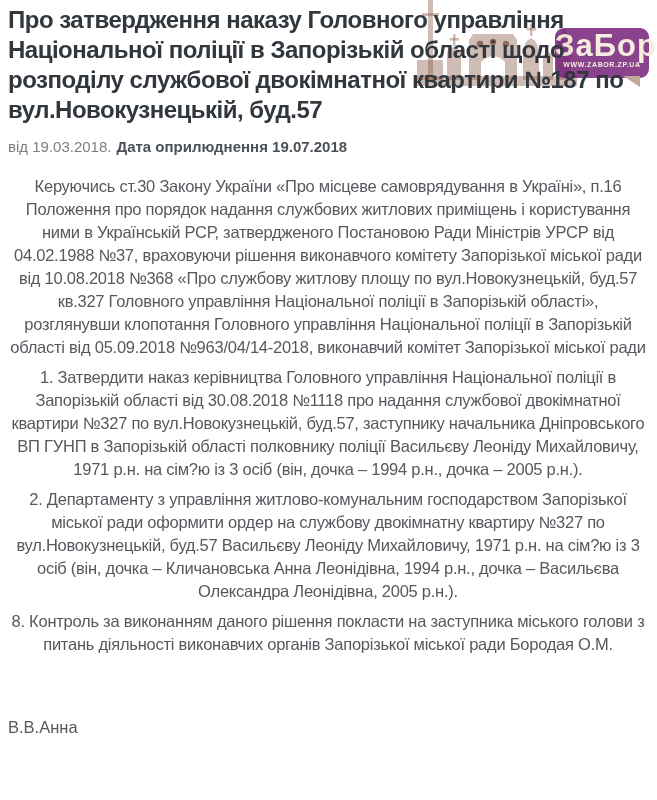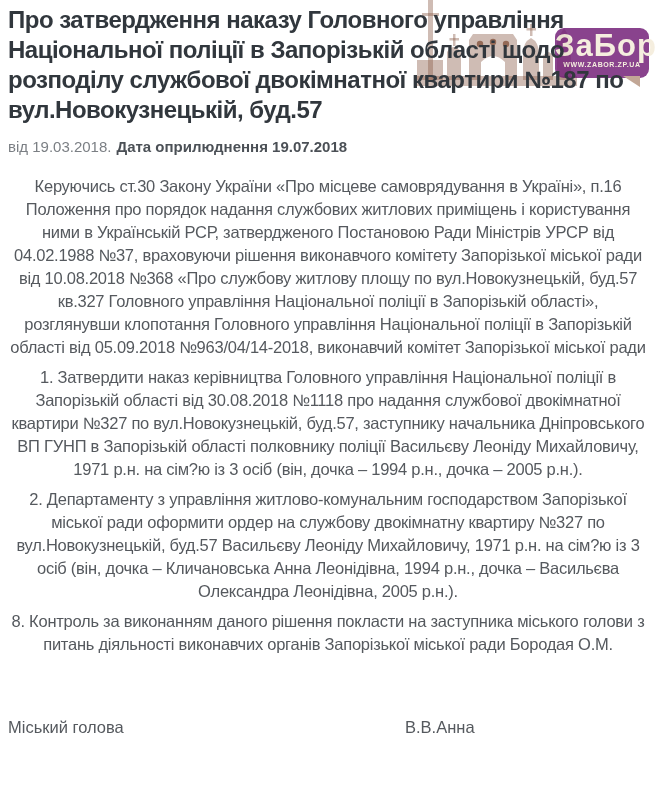--- a/index.html
+++ b/index.html
@@ -155,18 +155,17 @@
     <p class="body">Керуючись ст.30 Закону України «Про місцеве самоврядування в Україні», п.16 Положення про порядок надання службових житлових приміщень і користування ними в Українській РСР, затвердженого Постановою Ради Міністрів УРСР від 04.02.1988 №37, враховуючи рішення виконавчого комітету Запорізької міської ради від 10.08.2018 №368 «Про службову житлову площу по вул.Новокузнецькій, буд.57 кв.327 Головного управління Національної поліції в Запорізькій області», розглянувши клопотання Головного управління Національної поліції в Запорізькій області від 05.09.2018 №963/04/14-2018, виконавчий комітет Запорізької міської ради</p>
 
 
     <p class="body">1. Затвердити наказ керівництва Головного управління Національної поліції в Запорізькій області від 30.08.2018 №1118 про надання службової двокімнатної квартири №327 по вул.Новокузнецькій, буд.57, заступнику начальника Дніпровського ВП ГУНП в Запорізькій області полковнику поліції Васильєву Леоніду Михайловичу, 1971 р.н. на сім?ю із 3 осіб (він, дочка – 1994 р.н., дочка – 2005 р.н.).</p>
 
     <p class="body">2. Департаменту з управління житлово-комунальним господарством Запорізької міської ради оформити ордер на службову двокімнатну квартиру №327 по вул.Новокузнецькій, буд.57 Васильєву Леоніду Михайловичу, 1971 р.н. на сім?ю із 3 осіб (він, дочка – Кличановська Анна Леонідівна, 1994 р.н., дочка – Васильєва Олександра Леонідівна, 2005 р.н.).</p>
 
     <p class="body">8. Контроль за виконанням даного рішення покласти на заступника міського голови з питань діяльності виконавчих органів Запорізької міської ради Бородая О.М.</p>
 
     <div class="signature">
-      <span class="pos">Міський голова</span>
       <span class="name">В.В.Анна</span>
     </div>
   </div>
 
 </div>
 
 </body></html>

